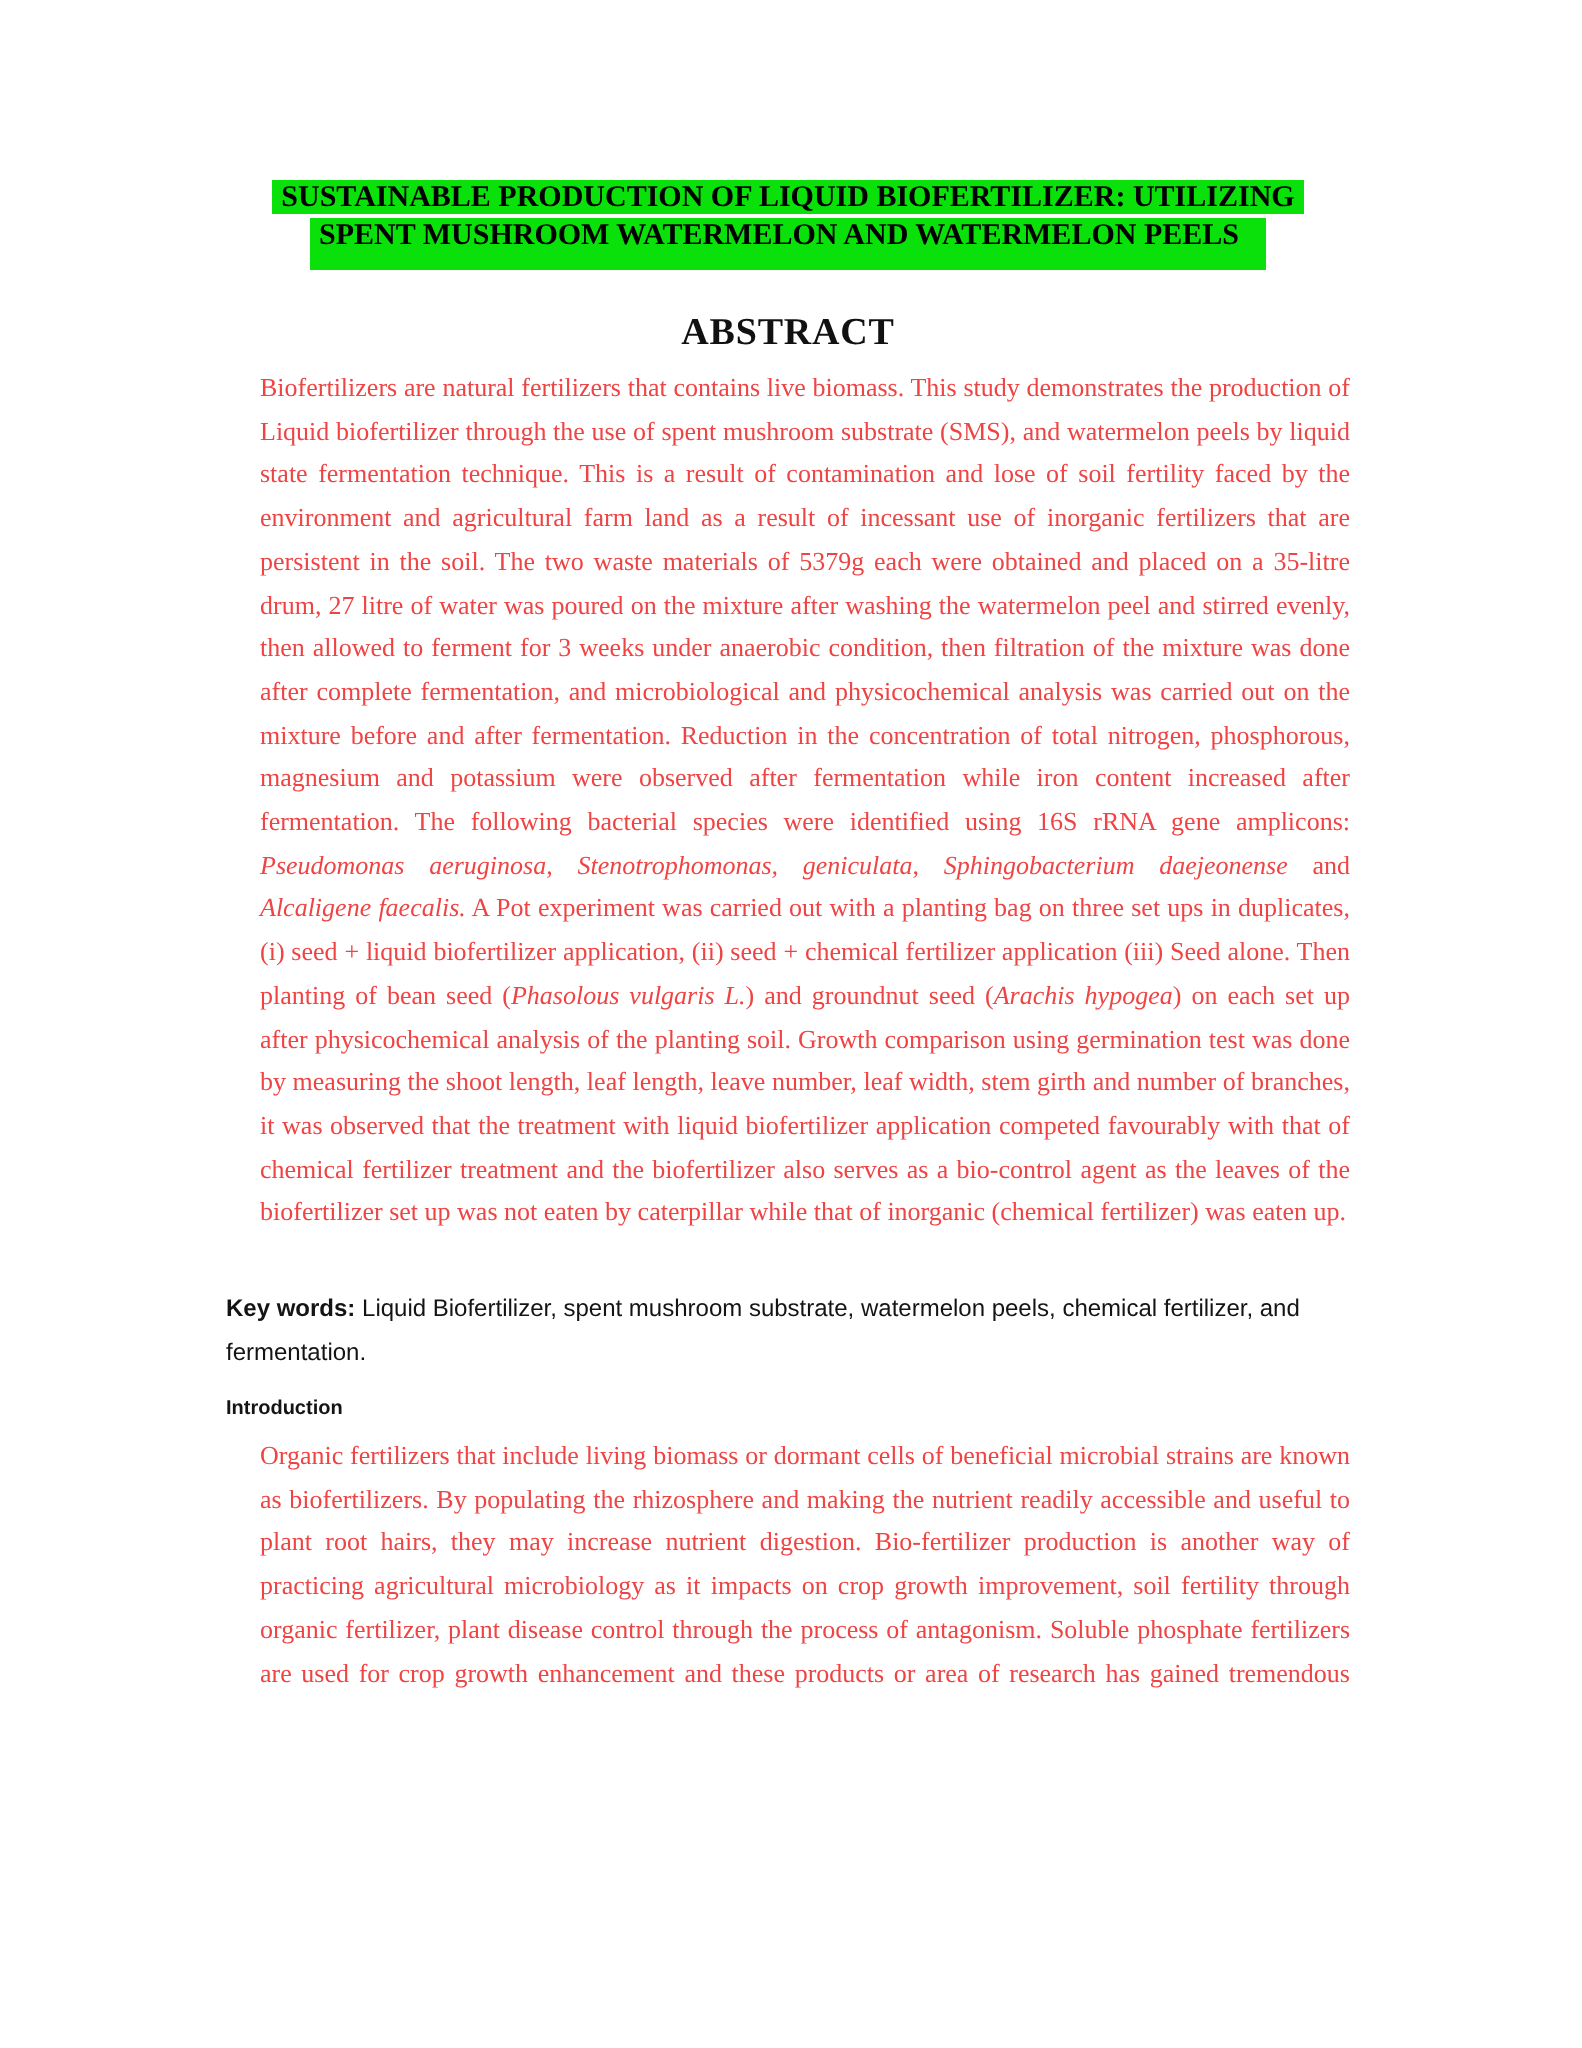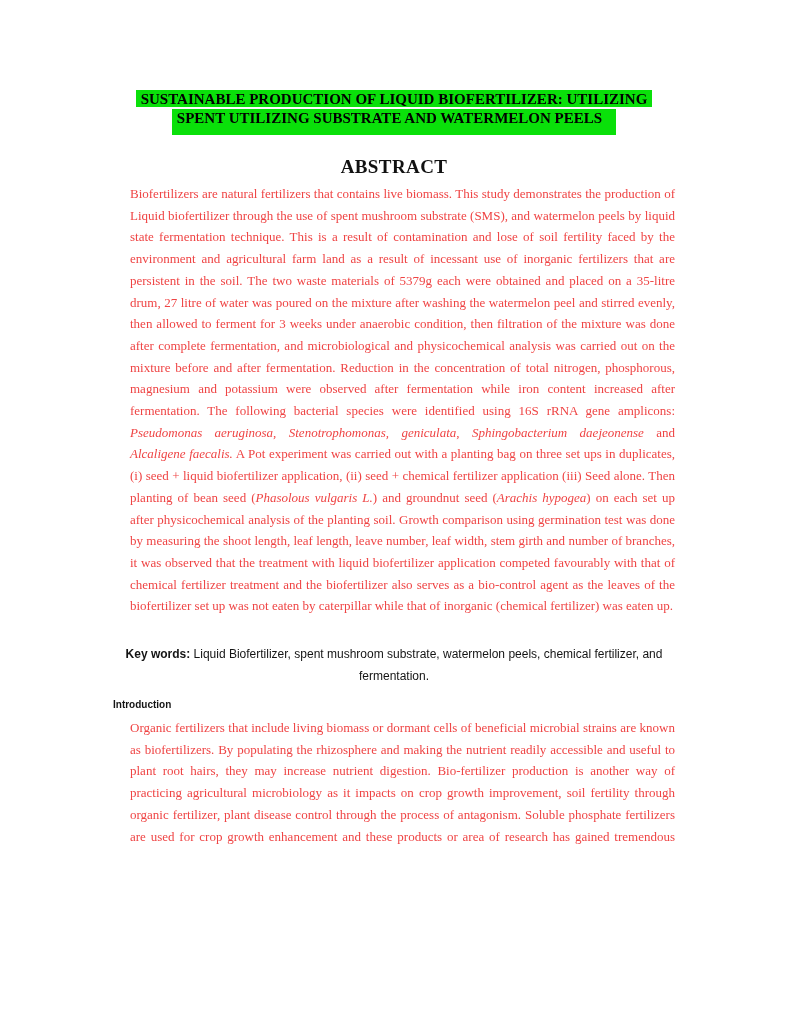--- a/index.html
+++ b/index.html
@@ -56,21 +56,21 @@
     line-height: 21.7px;
     text-align: justify;
     color: #ef4444;
   }
   .keywords {
     margin: 26px 0 0 0;
     font-family: "Liberation Sans", sans-serif;
     font-size: 12px;
     line-height: 22px;
     color: #141414;
-    text-align: center;
+    text-align: left;
   }
   .keywords b { font-weight: 700; }
   .intro-heading {
     margin: 9px 0 0 0;
     font-family: "Liberation Sans", sans-serif;
     font-weight: 700;
     font-size: 10px;
     line-height: 18px;
     color: #141414;
   }
@@ -84,21 +84,21 @@
   }
 </style>
 </head>
 <body>
 
 <div class="page">
   <div class="content">
 
     <div class="paper-title">
       <span class="hl line1">SUSTAINABLE PRODUCTION OF LIQUID BIOFERTILIZER: UTILIZING</span><br>
-      <span class="hl line2">SPENT UTILIZING SUBSTRATE AND WATERMELON PEELS</span>
+      <span class="hl line2">SPENT MUSHROOM WATERMELON AND WATERMELON PEELS</span>
     </div>
 
     <div class="abstract-heading">ABSTRACT</div>
 
     <p class="body-text"><span>Biofertilizers are natural fertilizers that contains live biomass. This study demonstrates the production of Liquid biofertilizer through the use of spent mushroom substrate (SMS), and watermelon peels by liquid state fermentation technique. This is a result of contamination and lose of soil fertility faced by the environment and agricultural farm land as a result of incessant use of inorganic fertilizers that are persistent in the soil. The two waste materials of 5379g each were obtained and placed on a 35-litre drum, 27 litre of water was poured on the mixture after washing the watermelon peel and stirred evenly, then allowed to ferment for 3 weeks under anaerobic condition, then filtration of the mixture was done after complete fermentation, and microbiological and physicochemical analysis was carried out on the mixture before and after fermentation. Reduction in the concentration of total nitrogen, phosphorous, magnesium and potassium were observed after fermentation while iron content increased after fermentation. The following bacterial species were identified using 16S rRNA gene amplicons: </span><i>Pseudomonas aeruginosa</i><span>, </span><i>Stenotrophomonas, geniculata</i><span>, </span><i>Sphingobacterium daejeonense</i><span> and </span><i>Alcaligene faecalis.</i><span> A Pot experiment was carried out with a planting bag on three set ups in duplicates, (i) seed + liquid biofertilizer application, (ii) seed + chemical fertilizer application (iii) Seed alone. Then planting of bean seed (</span><i>Phasolous vulgaris L.</i><span>) and groundnut seed (</span><i>Arachis hypogea</i><span>) on each set up after physicochemical analysis of the planting soil. Growth comparison using germination test was done by measuring the shoot length, leaf length, leave number, leaf width, stem girth and number of branches, it was observed that the treatment with liquid biofertilizer application competed favourably with that of chemical fertilizer treatment and the biofertilizer also serves as a bio-control agent as the leaves of the biofertilizer set up was not eaten by caterpillar while that of inorganic (chemical fertilizer) was eaten up.</span></p>
 
     <p class="keywords"><b>Key words:</b><span> Liquid Biofertilizer, spent mushroom substrate, watermelon peels, chemical fertilizer, and fermentation.</span></p>
 
     <div class="intro-heading">Introduction</div>
 

